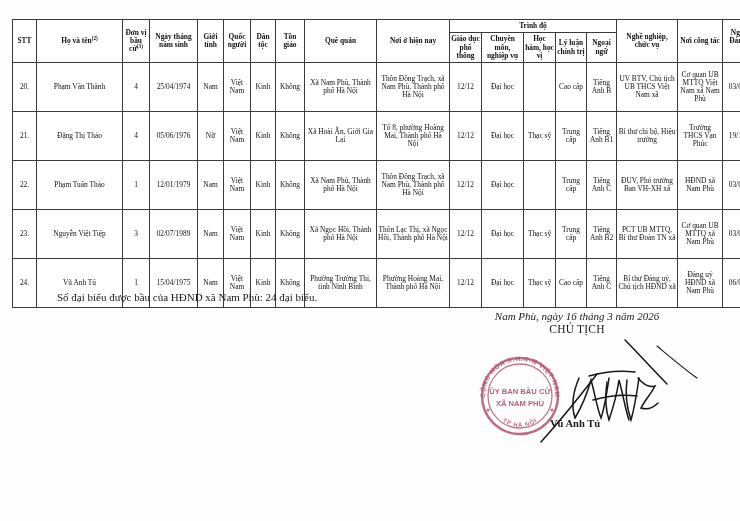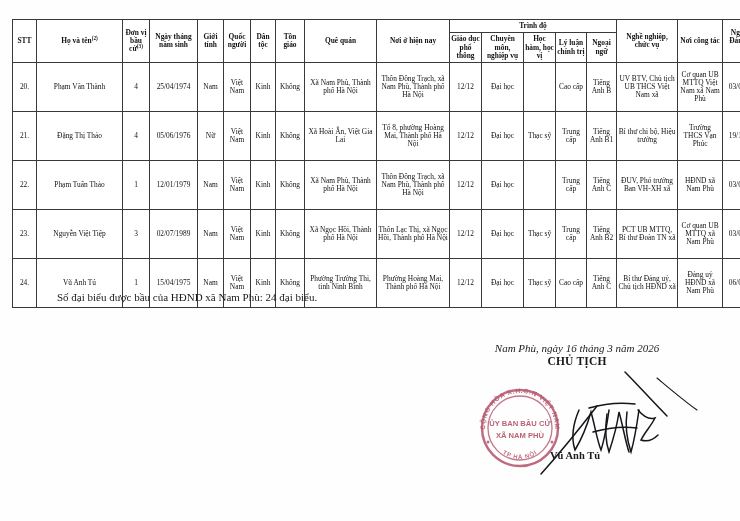--- a/index.html
+++ b/index.html
@@ -98,39 +98,39 @@
     font-size: 11px;
     line-height: 1.45;
     color: #1a1a1a;
   }
   .summary div { white-space: nowrap; }
 
   
   .sign-block {
     position: absolute;
     left: 452px;
-    top: 342px;
+    top: 310px;
     width: 250px;
     text-align: center;
   }
   .sign-place {
     font-style: italic;
     font-size: 11px;
     color: #1a1a1a;
     white-space: nowrap;
   }
   .sign-org {
     font-weight: bold;
     font-size: 11.5px;
     margin-top: 2px;
     letter-spacing: 0.2px;
     white-space: nowrap;
   }
   .sign-role {
-    font-weight: bold;
+    font-weight: normal;
     font-size: 11.5px;
     margin-top: 1px;
     letter-spacing: 0.2px;
   }
   .sign-name {
     position: absolute;
     left: 98px;
     top: 108px;
     font-weight: bold;
     font-size: 10.5px;
@@ -232,21 +232,21 @@
         </tr>
         <tr>
           <td class="stt-cell">21.</td>
           <td class="name-cell">Đặng Thị Thảo</td>
           <td>4</td>
           <td>05/06/1976</td>
           <td>Nữ</td>
           <td>Việt Nam</td>
           <td>Kinh</td>
           <td>Không</td>
-          <td>Xã Hoài Ân, Việt Gia Lai</td>
+          <td>Xã Hoài Ân, Giới Gia Lai</td>
           <td>Tổ 8, phường Hoàng Mai, Thành phố Hà Nội</td>
           <td>12/12</td>
           <td>Đại học</td>
           <td>Thạc sỹ</td>
           <td>Trung cấp</td>
           <td>Tiếng Anh B1</td>
           <td>Bí thư chi bộ, Hiệu trưởng</td>
           <td>Trường THCS Vạn Phúc</td>
           <td>19/10/2000</td>
         </tr>

